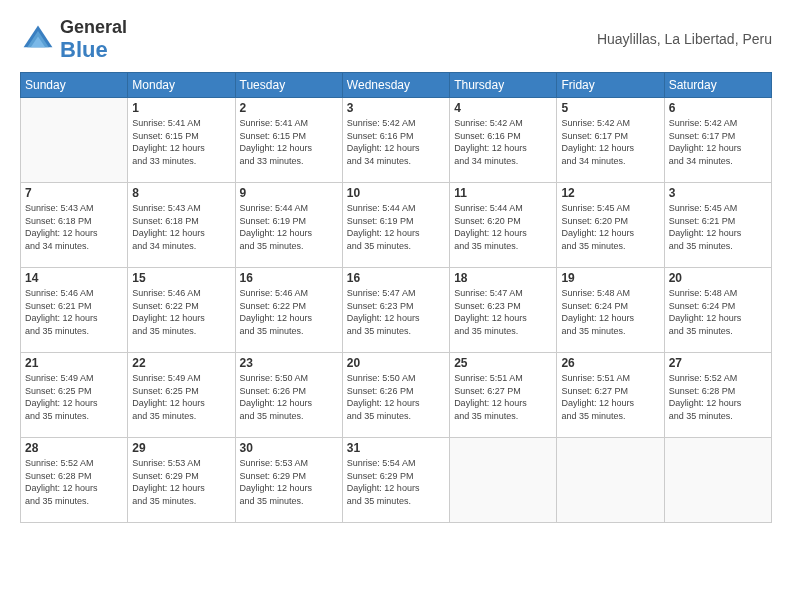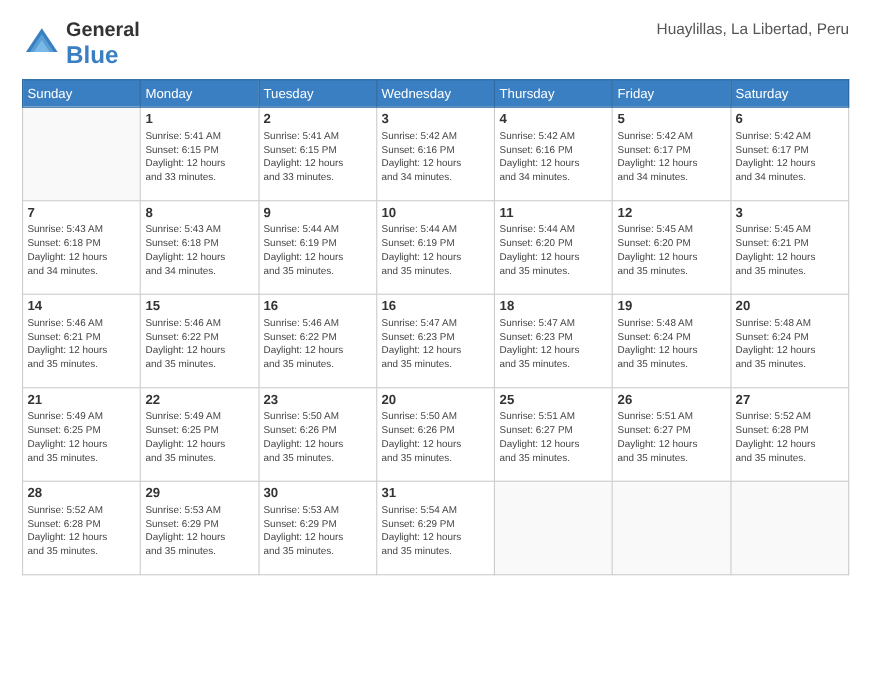--- a/index.html
+++ b/index.html
@@ -52,20 +52,21 @@
     }
     .main-title {
       font-size: 32px;
       font-weight: bold;
       color: #333;
       line-height: 1.1;
     }
     .subtitle {
       font-size: 14px;
       color: #555;
+      margin-top: 13px;
     }
     .calendar {
       flex: 1;
       border: 1px solid #ccc;
       border-collapse: collapse;
       width: 100%;
       table-layout: fixed;
     }
     .calendar th {
       background: #3a7fc1;

